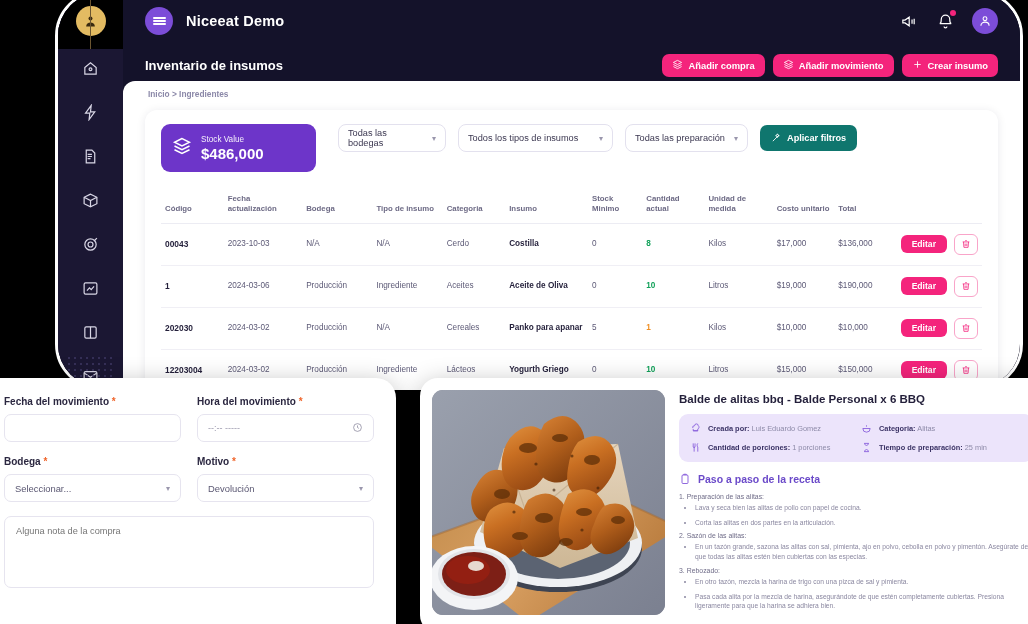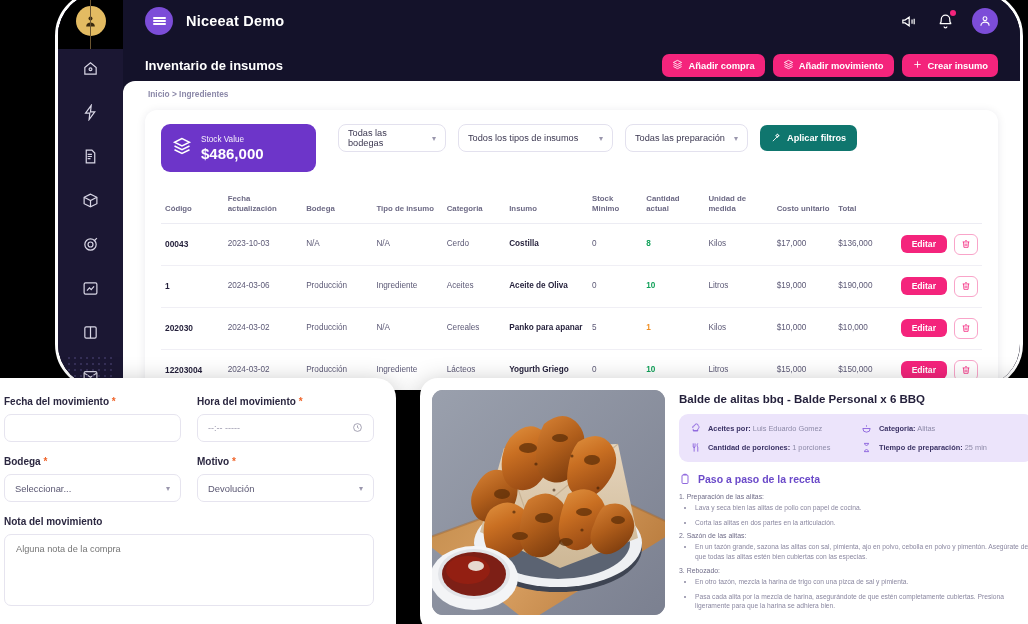--- a/index.html
+++ b/index.html
@@ -531,21 +531,20 @@
           <span class="req">*</span>
         </div>
         <div class="fselect">
           <span>Devolución</span>
           <span class="chev">▾</span>
         </div>
       </div>
     </div>
 
     <div>
-      <div class="flabel">Nota del movimiento</div>
       <textarea class="ftextarea" placeholder="Alguna nota de la compra" style=""></textarea>
     </div>
   </div>
 
   <div class="recipe-panel">
     <div class="recipe-photo">
       <svg viewBox="0 0 233 225" width="233" height="225" preserveAspectRatio="xMidYMid slice">
         <defs>
           <linearGradient id="bg" x1="0" y1="0" x2="1" y2="1">
             <stop offset="0%" stop-color="#9aa0ad"></stop>
@@ -626,21 +625,21 @@
       <div class="recipe-title">Balde de alitas bbq - Balde Personal x 6 BBQ</div>
 
       <div class="info-box">
         <div class="info-item">
           <span class="ii-ic">
             <svg viewBox="0 0 24 24" fill="none" stroke="currentColor" stroke-width="1.7">
                 <path d="M6 11a4 4 0 014-5 4 4 0 018 0 4 4 0 01-1 7v4H7v-4"></path>
                 <path d="M7 17h10"></path>
               </svg>
           </span>
-          <span><b>Aceites por:</b>
+          <span><b>Creada por:</b>
           <span>Luis Eduardo Gomez</span></span>
         </div>
         <div class="info-item">
           <span class="ii-ic">
             <svg viewBox="0 0 24 24" fill="none" stroke="currentColor" stroke-width="1.7">
                 <path d="M4 12h16a8 8 0 01-16 0z"></path>
                 <path d="M12 8V5"></path>
               </svg>
           </span>
           <span><b>Categoria:</b>

